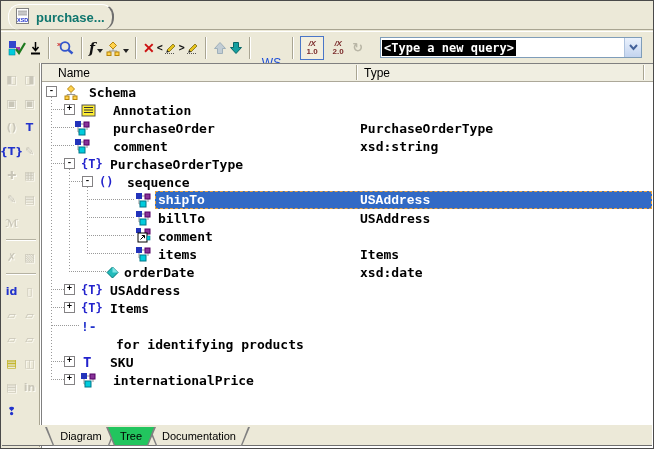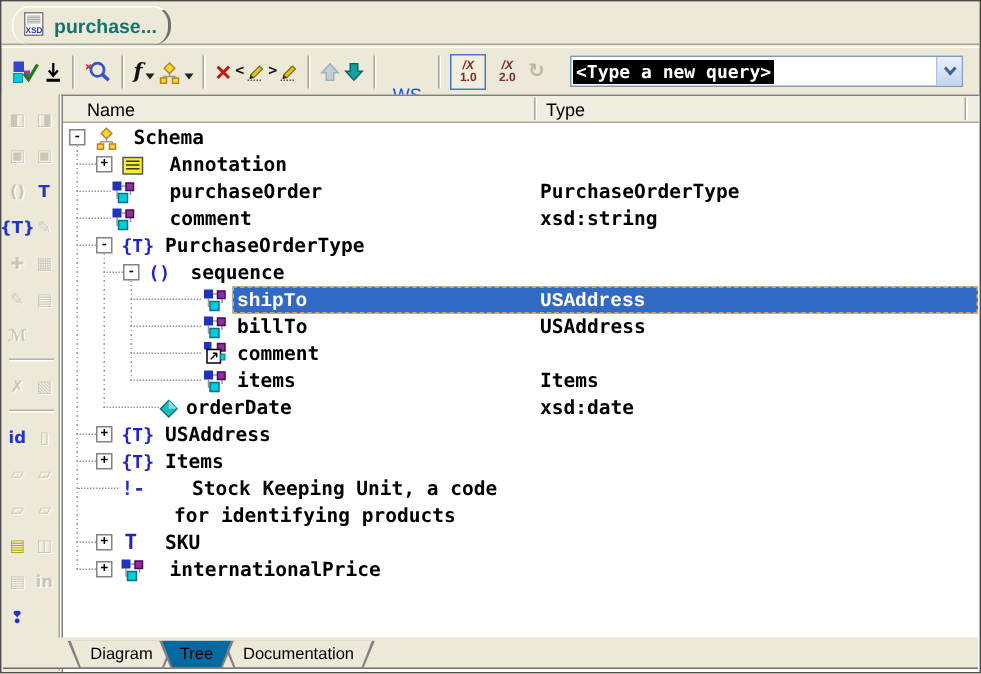--- a/index.html
+++ b/index.html
@@ -64,21 +64,21 @@
   .selbar{position:absolute;left:113px;right:1px;top:0;bottom:0;background:#316AC5;border:1px dashed #E8A33D;}
   .sel .tlabel,.sel .ttype{color:#fff;z-index:2;font-family:Liberation Mono, monospace;}
 
   
   .tabbar{position:absolute;left:1px;right:1px;top:424px;height:21px;background:#ECE9D8;border-bottom:1px solid #6f6f6f;}
   .tab{position:absolute;top:2px;height:19px;}
   .tab .touter{position:absolute;inset:0;background:#808080;clip-path:polygon(0 0,100% 0,calc(100% - 8px) 100%,8px 100%);}
   .tab .tinner{position:absolute;left:1px;right:1px;top:0;bottom:1px;background:#ECE9D8;
                clip-path:polygon(1px 0,calc(100% - 1px) 0,calc(100% - 8px) 100%,8px 100%);
                display:flex;align-items:center;justify-content:center;font-size:11px;color:#000;}
-  .tab.active .tinner{background:#0369a1;}
+  .tab.active .tinner{background:#22c55e;}
 </style>
 </head>
 <body>
 
 <div id="window">
 
   <div class="doctabbar">
     <div class="doctab">
       <span>
         <svg width="15" height="16" viewBox="0 0 15 16">
@@ -377,21 +377,20 @@
       <div class="trow" style="top:216px">
         <i class="stub" style="left:9px;width:13px"></i>
         <span class="exp" style="left:22px">+</span>
         <span class="ticon txt" style="left:39px">{T}</span>
         <span class="tlabel" style="left:68px">Items</span>
       </div>
 
       <div class="trow" style="top:234px">
         <i class="stub" style="left:9px;width:28px"></i>
         <span class="ticon txt" style="left:39px;color:#2233CC;font-size:13px">!-</span>
-        <span class="tlabel" style="left:86px">Stock Keeping Unit, a code</span>
       </div>
 
       <div class="trow" style="top:252px">
         <span class="tlabel" style="left:74px">for identifying products</span>
       </div>
 
       <div class="trow" style="top:270px">
         <i class="stub" style="left:9px;width:13px"></i>
         <span class="exp" style="left:22px">+</span>
         <span class="ticon txt" style="left:41px;font-size:14px">T</span>

